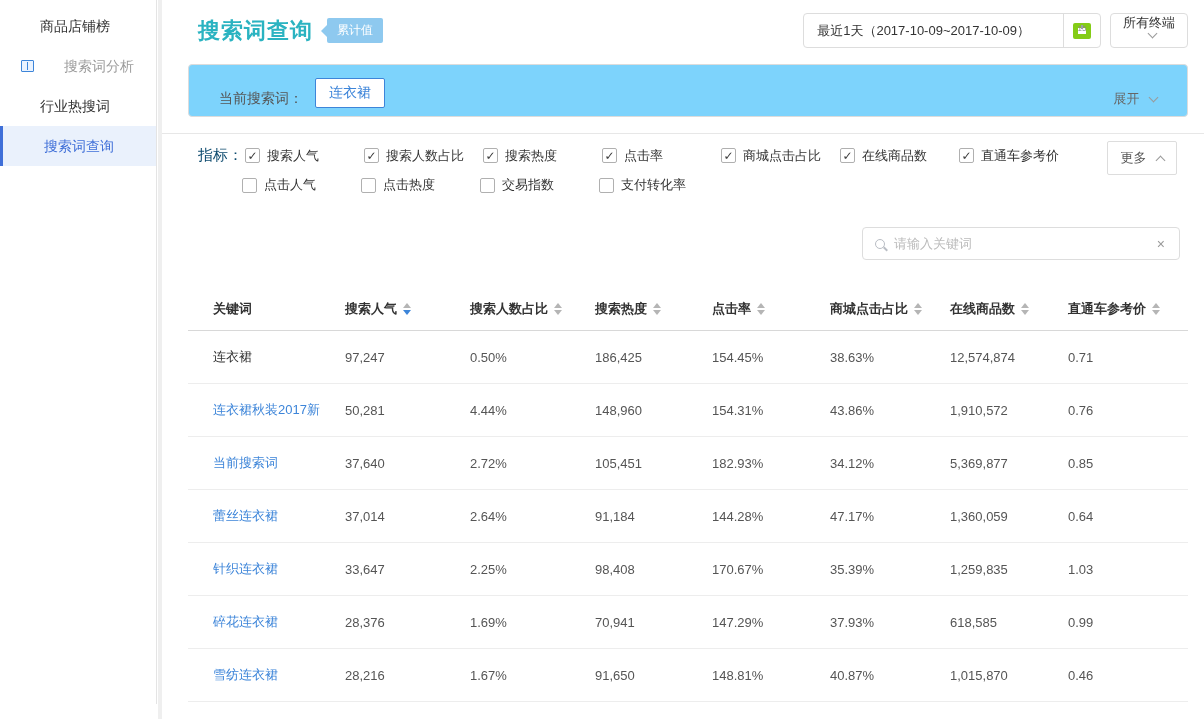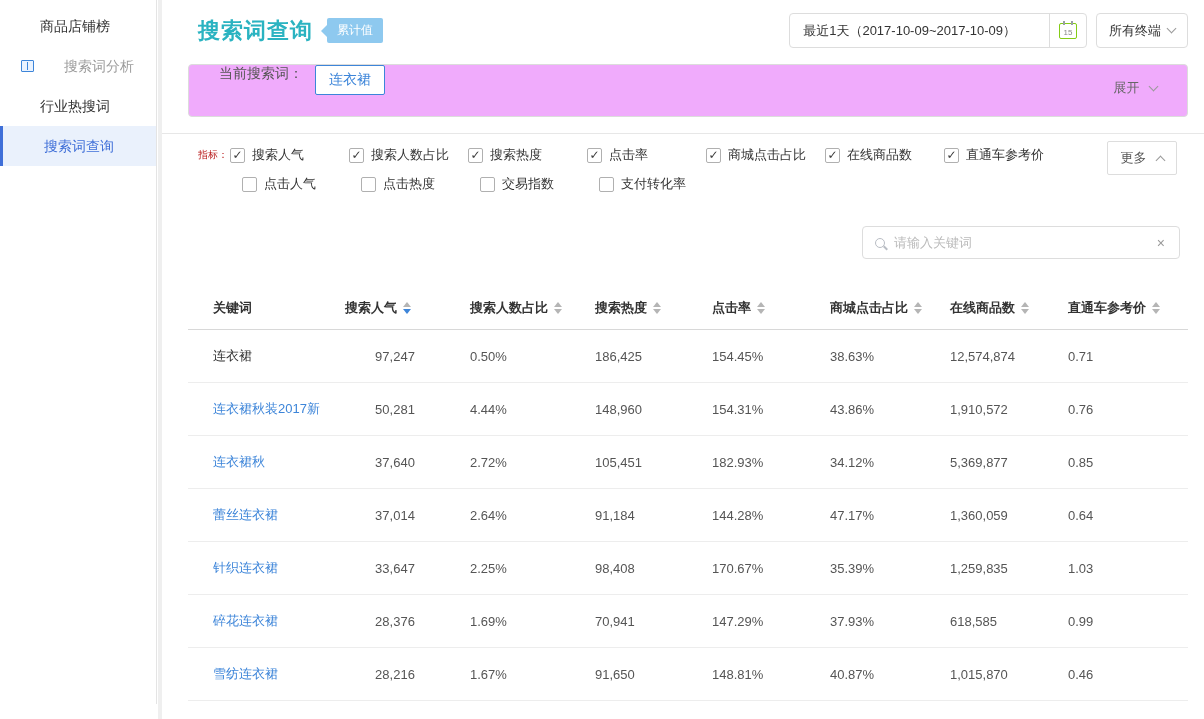--- a/index.html
+++ b/index.html
@@ -21,38 +21,38 @@
   .main { position:absolute; left:162px; top:0; width:1042px; height:719px; }
   .top-panel { height:134px; background:#fff; border-bottom:1px solid #e7e7e7; }
   .header-row { display:flex; align-items:center; padding:13px 16px 0 36px; }
   .page-title { font-size:22px; font-weight:bold; color:#2ab3c1; letter-spacing:1px; }
   .badge { position:relative; margin-left:14px; background:#8ec9ef; color:#fff; font-size:12px; padding:4px 10px; border-radius:2px; }
   .badge::before { content:''; position:absolute; left:-6px; top:50%; margin-top:-6px; border-top:6px solid transparent; border-bottom:6px solid transparent; border-right:6px solid #8ec9ef; }
   .header-right { margin-left:auto; display:flex; align-items:center; }
   .date-box { display:flex; align-items:center; height:35px; border:1px solid #ddd; border-radius:4px; background:#fff; cursor:pointer;gap:20px; }
   .date-label { padding:0 13px; font-size:13px; color:#333; white-space:nowrap; }
   .cal-cell { width:37px; height:100%; border-left:1px solid #ddd; display:flex; align-items:center; justify-content:center; }
-  .cal { position:relative; width:18px; height:16px; border:1px solid #84cc16; border-radius:2px; display:flex; align-items:flex-end; justify-content:center; font-size:8px; color:#888; padding-bottom:1px; }
+  .cal { position:relative; width:18px; height:16px; border:5px solid #84cc16; border-radius:2px; display:flex; align-items:flex-end; justify-content:center; font-size:8px; color:#888; padding-bottom:1px; }
   .cal::before { content:''; position:absolute; top:-3px; left:3px; width:2px; height:4px; background:#9aa0a6; }
   .cal::after { content:''; position:absolute; top:-3px; right:3px; width:2px; height:4px; background:#9aa0a6; }
-  .terminal-box { margin-left:9px; height:35px; display:flex; align-items:center; border:1px solid #ddd; border-radius:4px; padding:0 12px; font-size:13px; color:#333; cursor:pointer; }
+  .terminal-box { margin-left:9px; height:35px; display:flex; align-items:center; border:1px solid #ddd; border-radius:4px; padding:0 12px; font-size:13px; color:#333; cursor:pointer;flex-direction:column; }
   .chev { display:inline-block; width:7px; height:7px; border-right:1px solid #9a9a9a; border-bottom:1px solid #9a9a9a; transform:rotate(45deg); margin-left:7px; position:relative; top:-2px; }
   .chev.up { transform:rotate(-135deg); top:2px; }
 
-  .filter-card { margin:16px 16px 0 26px; width:1000px; height:53px; border:1px solid #dcdcdc; border-radius:4px; display:flex; align-items:flex-start; padding:0 30px; background:#f0abfc; }
+  .filter-card { margin:16px 16px 0 26px; width:1000px; height:53px; border:1px solid #dcdcdc; border-radius:4px; display:flex; align-items:flex-end; padding:8px 30px; background:#7dd3fc; }
   .filter-label { font-size:14px; color:#555; }
   .chip { margin-left:12px; border:1px solid #3d85d9; color:#3d85d9; font-size:14px; padding:5px 13px; border-radius:2px; background:#fff; cursor:pointer; }
   .expand { margin-left:auto; font-size:13px; color:#666; cursor:pointer;margin-top:14px; }
 
   
   .content-panel { position:relative; padding-top:12px; background:#fff; }
   .ind-block { position:relative; padding-left:36px; }
   .ind-line { display:flex; align-items:center; margin-bottom:11px; }
   .ind-line.second { margin-left:44px; }
-  .ind-cap { font-size:10px; color:#b91c1c; margin-right:2px; }
+  .ind-cap { font-size:15px; color:#0c4a6e; margin-right:2px; }
   .ind-row { display:flex; }
   .ind-item { display:inline-flex; align-items:center; width:119px; font-size:13px; color:#333; cursor:pointer; }
   .cbx { width:15px; height:15px; border:1px solid #b0b0b0; border-radius:2px; background:#fff; display:inline-flex; align-items:center; justify-content:center; margin-right:7px; flex:none; }
   .cbx.checked::after { content:'\2713'; font-size:12px; font-weight:bold; color:#3a3a3a; line-height:1; }
   .more-btn { position:absolute; right:27px; top:-5px; border:1px solid #ddd; background:#fff; color:#555; font-size:13px; padding:7px 12px; border-radius:2px; cursor:pointer; }
 
   
   .search-row { display:flex; justify-content:flex-end; margin:33px 24px 0 0; }
   .search-box { width:318px; height:33px; border:1px solid #ddd; border-radius:4px; display:flex; align-items:center; padding:0 12px; background:#fff; }
   .mag { position:relative; width:10px; height:10px; border:1px solid #b9bdc4; border-radius:50%; display:inline-block; flex:none; }
@@ -69,21 +69,21 @@
   .th-row div:nth-of-type(3){width:125px;} .th-row div:nth-of-type(4){width:117px;}
   .th-row div:nth-of-type(5){width:118px;} .th-row div:nth-of-type(6){width:120px;}
   .th-row div:nth-of-type(7){width:118px;} .th-row div:nth-of-type(8){width:140px;}
   .sort { display:inline-flex; flex-direction:column; margin-left:6px; row-gap:2px; }
   .sort.hide { visibility:hidden; }
   .tri-up { width:0; height:0; border-left:4px solid transparent; border-right:4px solid transparent; border-bottom:5px solid #b5b5b5; }
   .tri-down { width:0; height:0; border-left:4px solid transparent; border-right:4px solid transparent; border-top:5px solid #b5b5b5; }
   .sort.desc .tri-down { border-top-color:#3d85d9; }
   .tr { display:flex; align-items:center; height:53px; border-bottom:1px solid #ededed; font-size:13px; color:#555; }
   .td { padding-left:25px; white-space:nowrap; overflow:hidden; }
-  .c0{width:132px;} .c1{width:125px;text-align:center;} .c2{width:125px;} .c3{width:117px;}
+  .c0{width:132px;} .c1{width:125px;} .c2{width:125px;} .c3{width:117px;}
   .c4{width:118px;} .c5{width:120px;} .c6{width:118px;} .c7{width:140px;}
   .kw { color:#333; cursor:default; }
   .kw.link { color:#3d85d9; cursor:pointer; }
 </style>
 </head>
 <body>
 
 <div class="page">
 
   <div class="sidebar">
@@ -306,21 +306,21 @@
               <div class="td c1">50,281</div>
               <div class="td c2">4.44%</div>
               <div class="td c3">148,960</div>
               <div class="td c4">154.31%</div>
               <div class="td c5">43.86%</div>
               <div class="td c6">1,910,572</div>
               <div class="td c7">0.76</div>
             </div>
 
             <div class="tr">
-              <div class="td c0"><span class="kw link">连衣裙秋</span></div>
+              <div class="td c0"><span class="kw link">当前搜索词</span></div>
               <div class="td c1">37,640</div>
               <div class="td c2">2.72%</div>
               <div class="td c3">105,451</div>
               <div class="td c4">182.93%</div>
               <div class="td c5">34.12%</div>
               <div class="td c6">5,369,877</div>
               <div class="td c7">0.85</div>
             </div>
 
             <div class="tr">

